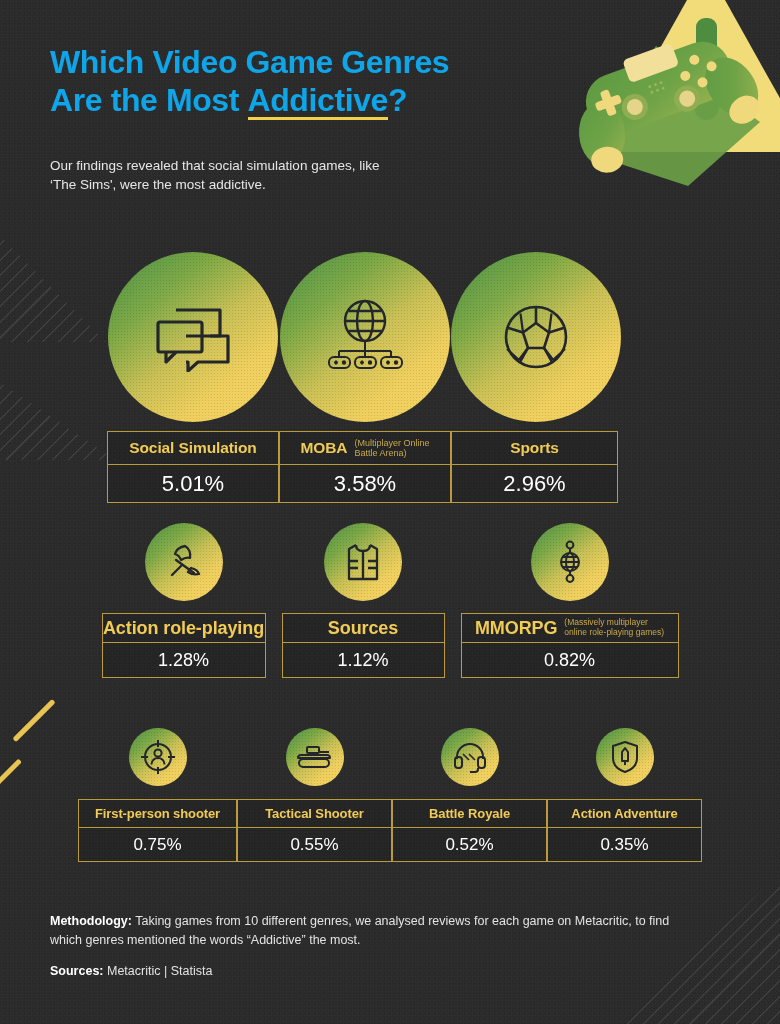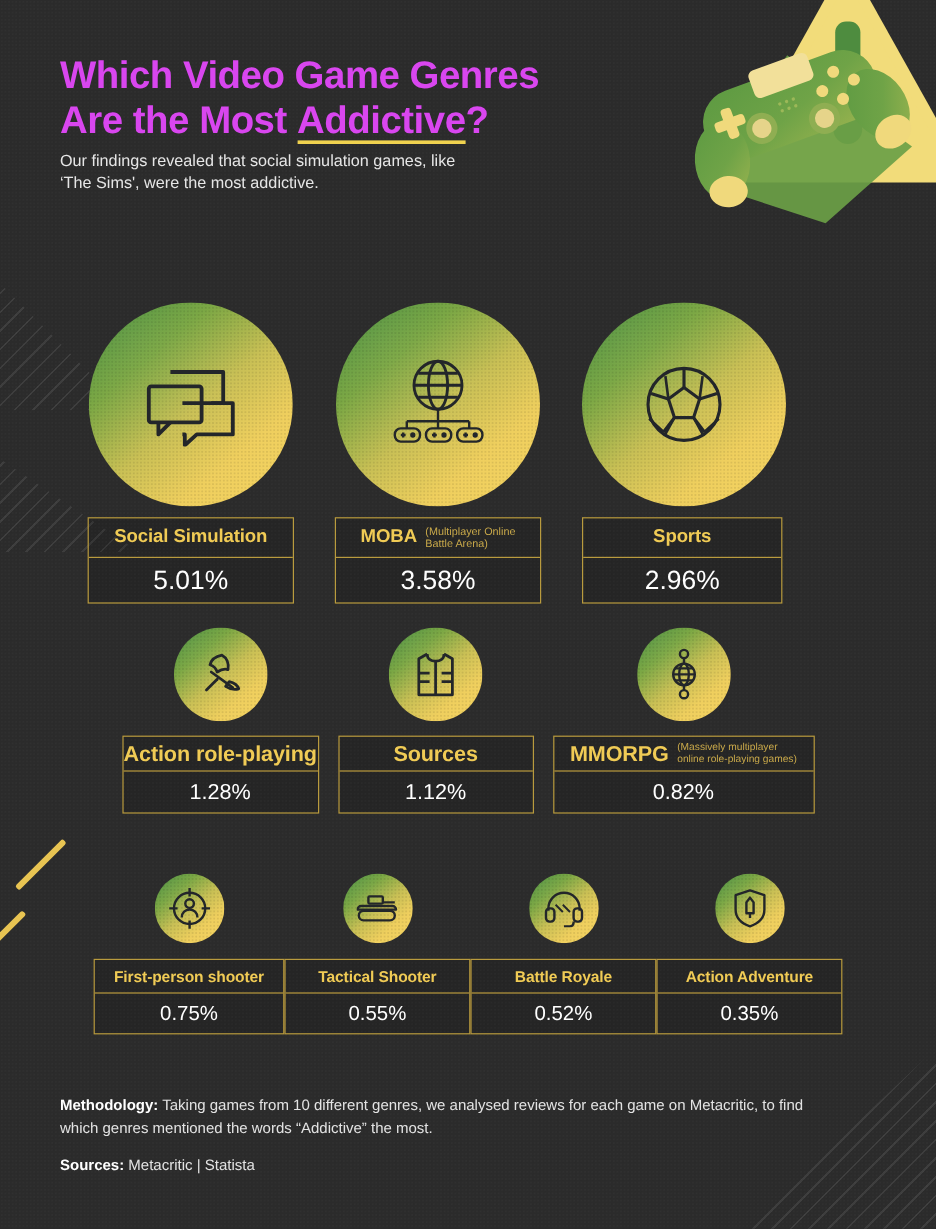--- a/index.html
+++ b/index.html
@@ -80,31 +80,31 @@
     position: absolute;
     left: 50px; top: 44px;
     width: 500px;
     z-index: 6;
   }
   #page-title {
     font-size: 32px;
     font-weight: 700;
     line-height: 1.18;
     letter-spacing: -0.4px;
-    color: #d946ef;
+    color: #0ea5e9;
   }
   #title-line-2 { white-space: nowrap; }
   .underlined-word {
     display: inline-block;
     border-bottom: 3.5px solid #f0d24f;
     padding-bottom: 1px;
     line-height: 1.0;
   }
   #page-subtitle {
-    margin-top: 4px;
+    margin-top: 36px;
     font-size: 13.5px;
     line-height: 1.45;
     color: #e6e6e6;
     font-weight: 400;
     max-width: 330px;
   }
 
   
   .genre-row {
     position: absolute;
@@ -163,21 +163,21 @@
   }
   .stat-value-cell {
     display: flex;
     align-items: center;
     justify-content: center;
     color: #ffffff;
     font-weight: 400;
   }
 
   
-  #genre-row-1 { left: 0; top: 252px; width: 728px; gap: 34px; }
+  #genre-row-1 { left: 0; top: 252px; width: 728px; }
   #genre-row-1 .icon-circle { width: 170px; height: 170px; margin-bottom: 9px; }
   #genre-row-1 .stat-label-cell { height: 33px; }
   #genre-row-1 .stat-value-cell { height: 37px; font-size: 22px; }
   #genre-row-1 .stat-label { font-size: 15.5px; }
   #genre-row-1 .stat-sub { font-size: 9px; }
   #genre-row-1 .item-social   .stat-box { width: 172px; margin-left: 0; }
   #genre-row-1 .item-moba     .stat-box { width: 172px; }
   #genre-row-1 .item-sports   .stat-box { width: 167px; }
 
   

